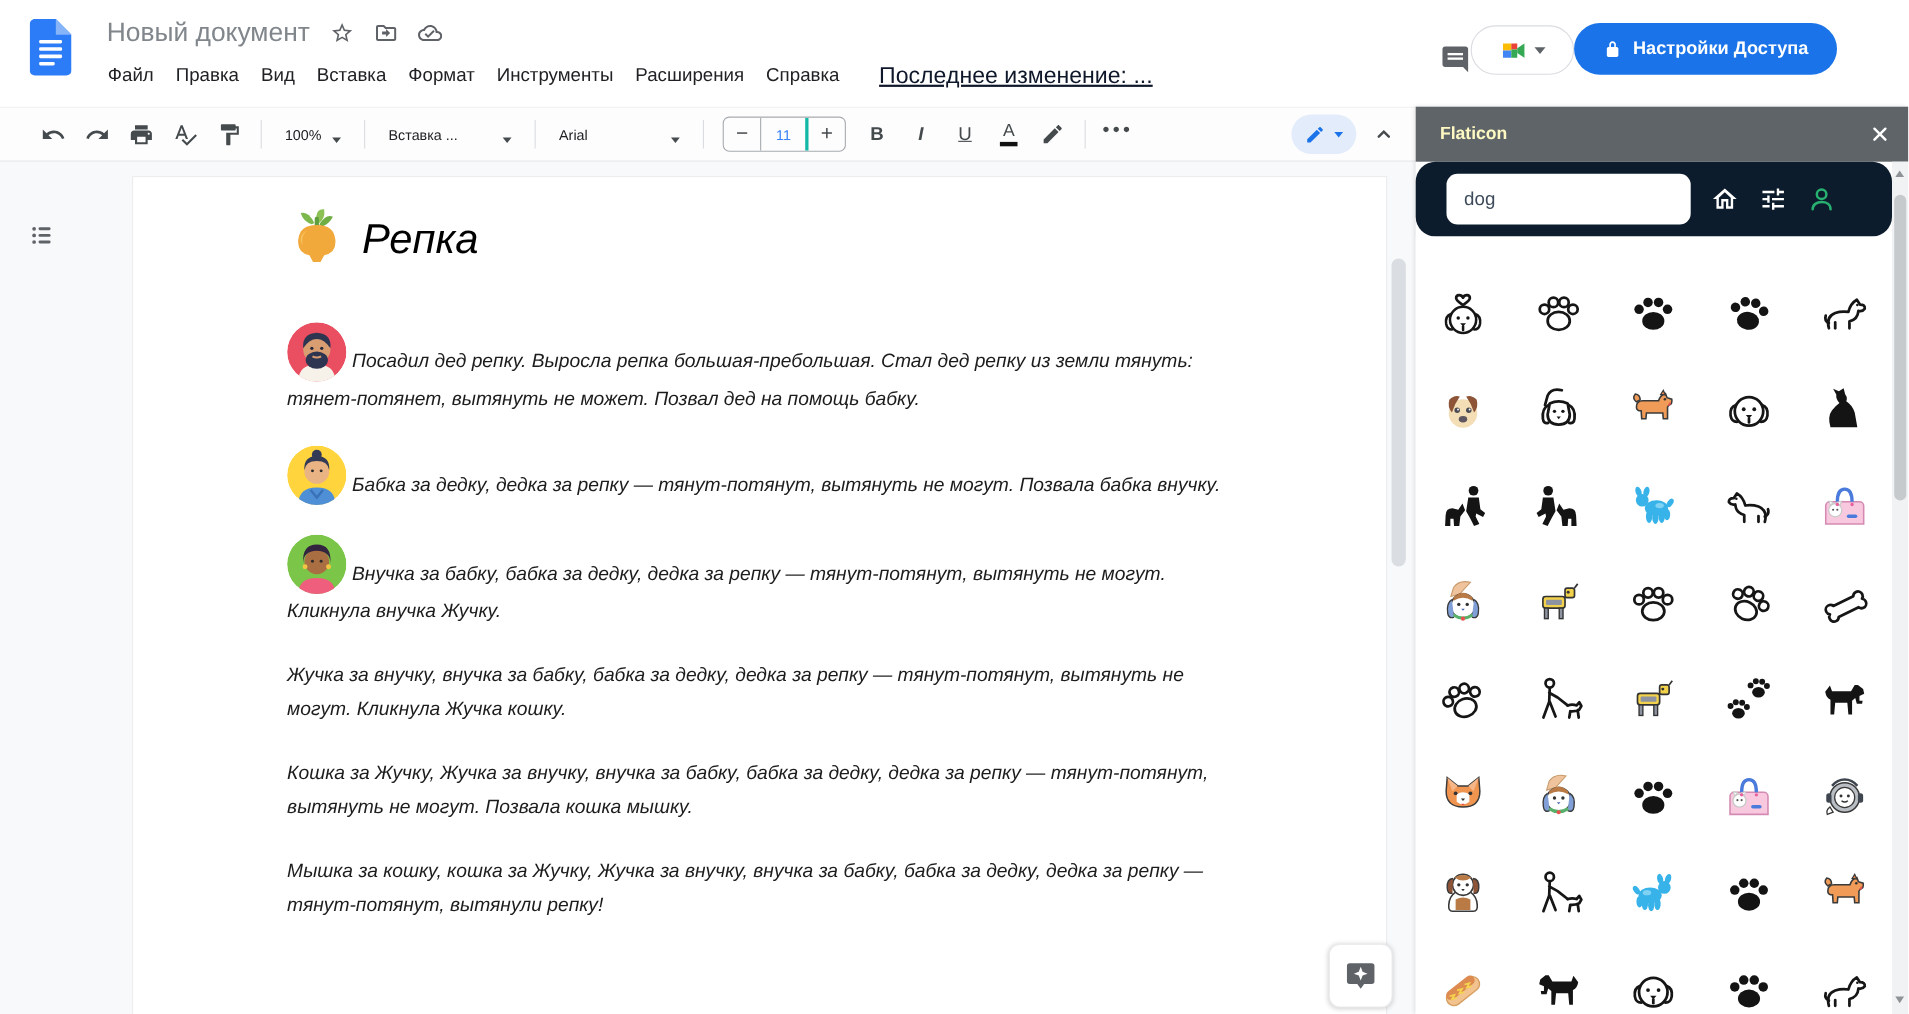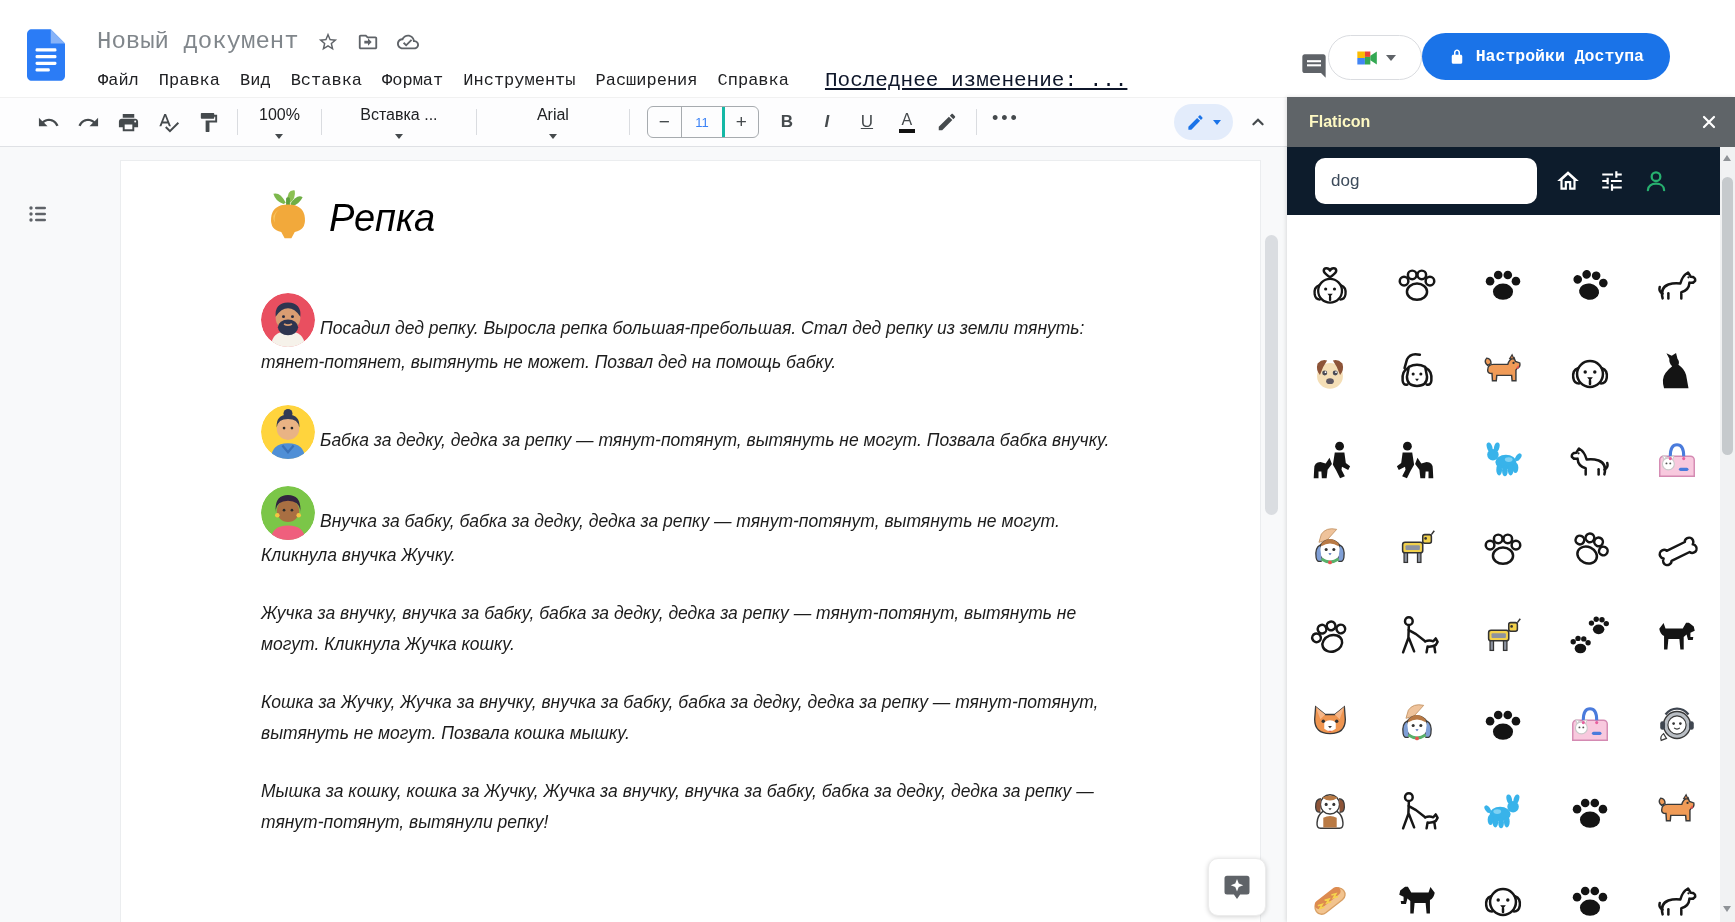--- a/index.html
+++ b/index.html
@@ -1,39 +1,39 @@
 <!DOCTYPE html>
 <html><head>
 <meta charset="utf-8">
 <style>
   * { box-sizing: border-box; margin:0; padding:0; }
   html,body { margin:0; background:#fff; }
   body { font-family:"Liberation Sans","DejaVu Sans",sans-serif; }
   .app { position:relative; width:1735px; height:922px; background:#fff; overflow:hidden; }
 
   
-  .topbar { position:absolute; top:16px; left:0; width:1698px; height:97px; background:#fff;font-family:Liberation Mono, monospace; }
+  .topbar { position:absolute; top:4px; left:0; width:1698px; height:97px; background:#fff; }
   .docs-logo { position:absolute; left:27px; top:13px; }
   .title-row { position:absolute; left:97px; top:12px; display:flex; align-items:center; gap:18px; }
   .doc-title { font-size:24px; color:#80868b; }
   .title-ic { width:22px; height:22px; display:inline-flex; }
   .menu-row { position:absolute; left:88px; top:50px; display:flex; align-items:center; }
   .menu-item { font-size:17px; color:#202124; padding:5px 10px; border-radius:6px; cursor:default; }
   .last-modified { margin-left:26px; color:#0f172a; font-size:21px; text-decoration:underline; }
   .top-right { position:absolute; right:28px; top:17px; display:flex; align-items:flex-end; }
   .comment-btn { width:28px; height:28px; display:flex; }
   .meet-pill { width:94px; height:45px; border:1px solid #dadce0; border-radius:23px; display:flex; align-items:center; justify-content:center; gap:7px; background:#fff; }
   .caret { width:0; height:0; border-left:5px solid transparent; border-right:5px solid transparent; border-top:6px solid #5f6368; }
   .share-btn { display:flex; align-items:center; gap:10px; background:#1a73e8; color:#fff; font-size:16.5px; font-weight:bold; border:none; border-radius:24px; padding:0 26px; height:47px; font-family:inherit; }
 
   
   .toolbar { position:absolute; top:97px; left:0; width:1287px; height:50px; background:#fdfdfe; border-top:1px solid #f1f1f1; border-bottom:1px solid #dfe1e5; display:flex; align-items:center; padding-left:28px; }
   .tb-btn { width:26px; height:26px; margin:0 7px; display:flex; align-items:center; justify-content:center; border-radius:4px; color:#454a4d; }
   .tb-sep { width:1px; height:26px; background:#dadce0; margin:0 9px; }
-  .tb-select { display:flex; align-items:center; gap:10px; padding:0 8px; margin:0 4px; font-size:16px; color:#202124;flex-direction:column; }
+  .tb-select { display:flex; align-items:flex-end; gap:10px; padding:0 8px; margin:0 4px; font-size:13px; color:#202124; }
   .caret-sm { width:0; height:0; border-left:4.5px solid transparent; border-right:4.5px solid transparent; border-top:5.5px solid #454a4d; }
   .size-group { display:flex; align-items:stretch; height:32px; border:1px solid #a7abaf; border-radius:6px; overflow:hidden; margin:0 8px; }
   .size-group > div { display:flex; align-items:center; justify-content:center; }
   .size-minus,.size-plus { width:33px; font-size:19px; color:#454a4d; }
   .size-value { width:44px; font-size:13px; color:#3b82f6; border-left:1px solid #a7abaf; border-right:3px solid #14b8a6; }
   .fmt-b { font-weight:bold; font-size:17px; color:#454a4d; }
   .fmt-i { font-style:italic; font-size:17px; font-weight:bold; color:#454a4d; }
   .fmt-u { text-decoration:underline; font-size:17px; color:#454a4d; }
   .fmt-a { display:flex; flex-direction:column; align-items:center; line-height:1; color:#454a4d; font-size:16px; }
   .fmt-a .bar { width:16px; height:3.5px; background:#111; margin-top:1.5px; }
@@ -55,21 +55,21 @@
   .avatar { display:inline-block; width:54px; height:54px; vertical-align:-13px; margin-right:5px; }
   .avatar svg { width:54px; height:54px; }
   .doc-scrollbar { position:absolute; left:1265px; top:88px; width:13px; height:280px; background:#dadde1; border-radius:7px; }
   .explore-btn { position:absolute; left:1208px; top:711px; width:58px; height:58px; background:#fff; border:1px solid #ececec; border-radius:10px; box-shadow:0 1px 5px rgba(0,0,0,.18); display:flex; align-items:center; justify-content:center; }
 
   
   .panel { position:absolute; left:1287px; top:97px; width:448px; height:825px; background:#fff; box-shadow:-1px 0 4px rgba(0,0,0,.12); }
   .panel-header { height:50px; background:#5f6468; color:#fef9c3; display:flex; align-items:center; padding:0 16px 0 22px; }
   .panel-title { font-weight:bold; font-size:16px; }
   .panel-close { margin-left:auto; width:20px; height:20px; display:flex; }
-  .panel-search { width:433px; height:68px; background:#0d1c2c; display:flex; align-items:center; padding-left:28px; }
+  .panel-search { width:433px; height:68px; background:#0d1c2c; display:flex; align-items:center; padding-left:28px;border-radius:18px; }
   .search-box { width:222px; height:46px; background:#fff; border-radius:10px; display:flex; align-items:center; padding:0 13px 0 16px; }
   .search-box input { border:none; outline:none; flex:1; font-size:17px; color:#3c4a5a; font-family:inherit; background:transparent; }
   .sch-ic { width:26px; height:26px; margin-left:18px; flex:none; }
   .panel-body { position:absolute; top:118px; left:0; width:433px; height:707px; background:#fff; overflow:hidden; }
   .icon-grid { display:grid; grid-template-columns:repeat(5,1fr); padding-top:26px; }
   .icon-cell { height:88px; display:flex; align-items:center; justify-content:center; }
   .ic { width:46px; height:46px; }
   .ic.line { fill:none; stroke:#161616; stroke-width:2.6; stroke-linecap:round; stroke-linejoin:round; }
   .ic.solid { fill:#141414; stroke:none; }
   .rot8 { transform:rotate(8deg); } .rot25 { transform:rotate(25deg); }

